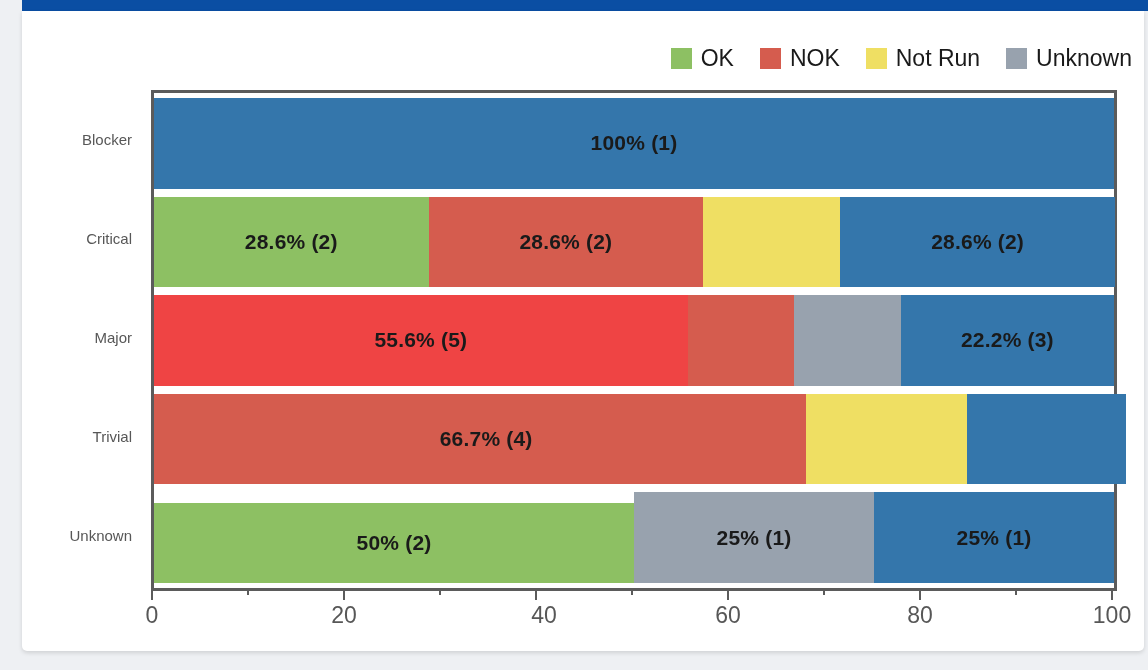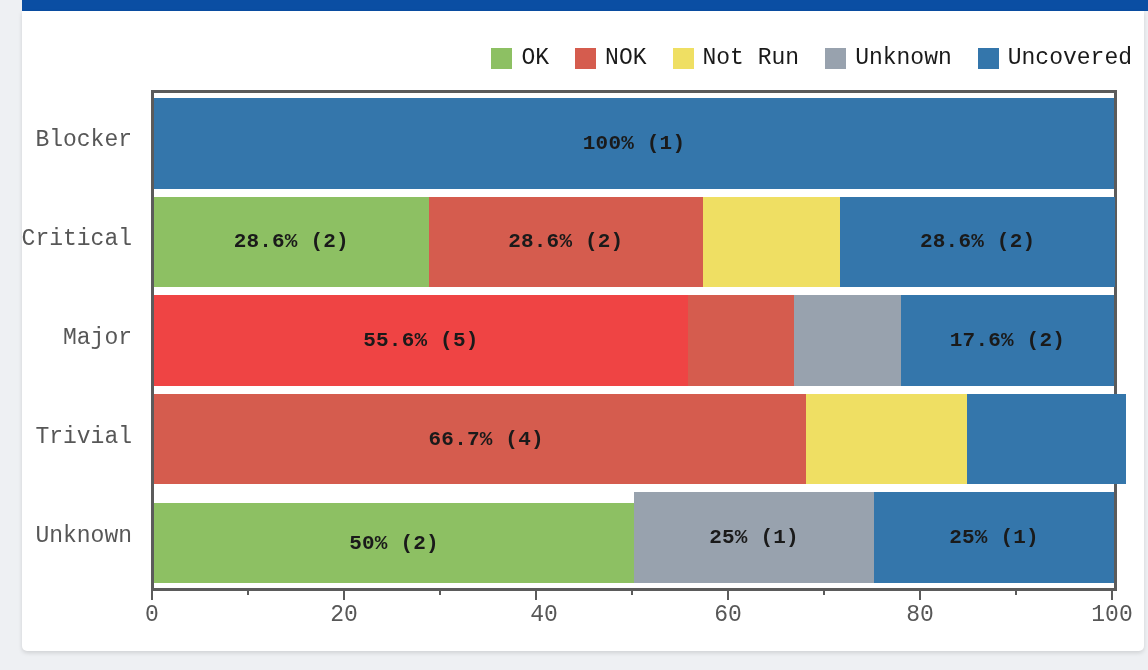--- a/index.html
+++ b/index.html
@@ -10,21 +10,20 @@
     width: 1148px;
     height: 670px;
     background: #eef0f3;
     font-family: "Liberation Sans", sans-serif;
     overflow: hidden;
   }
   #app {
     position: relative;
     width: 1049px;
     height: 670px;
-    font-family: Liberation Mono, monospace;
   }
   .top-bar {
     position: absolute;
     left: 22px;
     top: 0;
     width: 1126px;
     height: 11px;
     background: #0a4ea3;
   }
   .card {
@@ -129,21 +128,21 @@
     display: flex;
     flex-direction: column;
   }
   .y-label {
     flex: 1 1 0;
     display: flex;
     align-items: center;
     justify-content: flex-end;
     padding-right: 14px;
     box-sizing: border-box;
-    font-size: 23px;
+    font-size: 15px;
     color: #575757;
     white-space: nowrap;
   }
   
   .x-axis {
     position: absolute;
     left: 129px;
     top: 577px;
     width: 966px;
     height: 60px;
@@ -183,24 +182,20 @@
           <span class="legend-swatch" style="background: rgb(213, 92, 78);"></span>
           <span class="legend-label">NOK</span>
         </div>
         <div class="legend-item">
           <span class="legend-swatch" style="background: rgb(239, 223, 99);"></span>
           <span class="legend-label">Not Run</span>
         </div>
         <div class="legend-item">
           <span class="legend-swatch" style="background: rgb(152, 162, 174);"></span>
           <span class="legend-label">Unknown</span>
-        </div>
-        <div class="legend-item">
-          <span class="legend-swatch" style="background: rgb(52, 118, 171);"></span>
-          <span class="legend-label">Uncovered</span>
         </div>
       </div>
 
     <div class="chart-area">
 
       <div class="y-labels" id="y-labels">
           <div class="y-label">Blocker</div>
           <div class="y-label">Critical</div>
           <div class="y-label">Major</div>
           <div class="y-label">Trivial</div>
@@ -226,21 +221,21 @@
                 <span class="segment-label">28.6% (2)</span>
               </div>
             </div>
             <div class="bar-row">
               <div class="segment" title="Major – OK 55.6% (5)" style="flex: 0 0 55.6%; background: #ef4444; align-items: center;">
                 <span class="segment-label">55.6% (5)</span>
               </div>
               <div class="segment" title="Major – NOK 11.1% (1)" style="flex: 0 0 11.1%; background: rgb(213, 92, 78);"></div>
               <div class="segment" title="Major – Unknown 11.1% (1)" style="flex: 0 0 11.1%; background: rgb(152, 162, 174);"></div>
               <div class="segment" title="Major – Uncovered 22.2% (2)" style="flex: 0 0 22.2%; background: rgb(52, 118, 171);">
-                <span class="segment-label">17.6% (2)</span>
+                <span class="segment-label">22.2% (3)</span>
               </div>
             </div>
             <div class="bar-row">
               <div class="segment" title="Trivial – NOK 66.7% (4)" style="flex: 0 0 66.7%; background: rgb(213, 92, 78); padding-left: 12px;">
                 <span class="segment-label">66.7% (4)</span>
               </div>
               <div class="segment" title="Trivial – Not Run 16.7% (1)" style="flex: 0 0 16.7%; background: rgb(239, 223, 99);"></div>
               <div class="segment" title="Trivial – Uncovered 16.7% (1)" style="flex: 0 0 16.6%; background: rgb(52, 118, 171);"></div>
             </div>
             <div class="bar-row">

